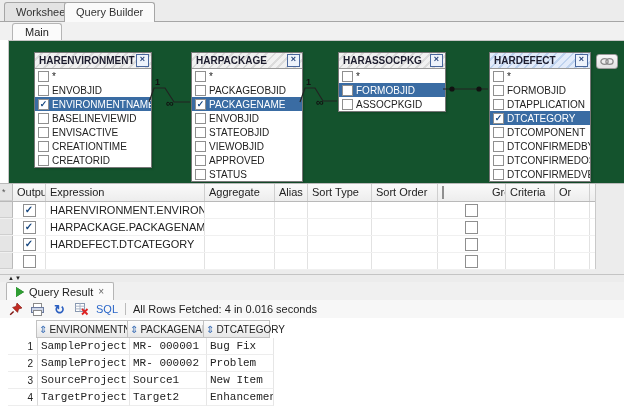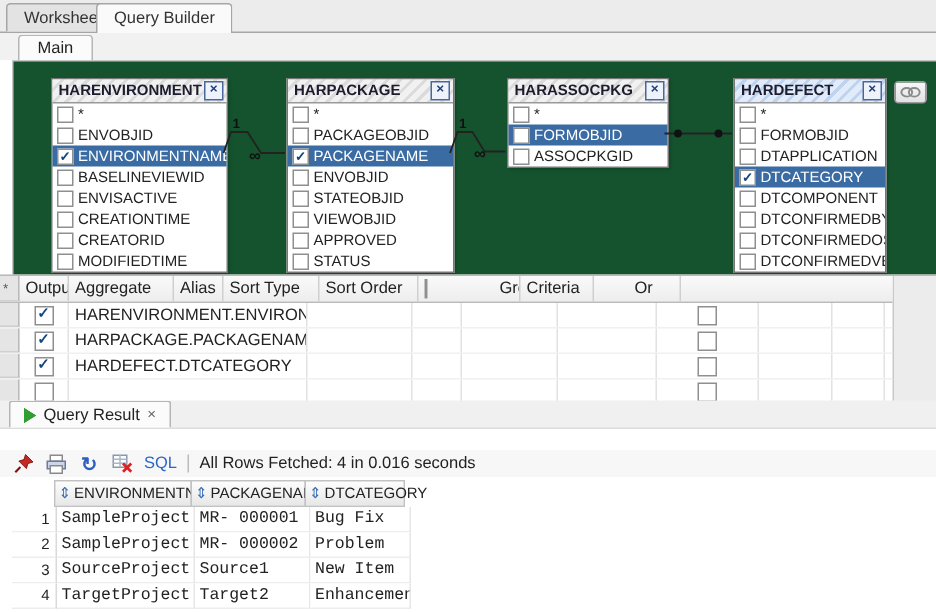--- a/index.html
+++ b/index.html
@@ -49,21 +49,21 @@
        font-size:10px;line-height:10px;text-align:center;color:#14457e;font-weight:bold;}
   .gcell.center{justify-content:center;padding-left:0;}
   .grow.gdata{border-bottom:1px solid #f0f0f0;}
 
   
   .vsplit{position:absolute;top:274px;left:0;width:624px;height:7px;background:#ececec;
           border-top:1px solid #c4c4c4;border-bottom:1px solid #cfcfcf;font-size:6px;line-height:6px;color:#222;
           padding-left:8px;letter-spacing:1px;}
 
   
-  .rtabbar{position:absolute;top:267px;left:0;width:624px;height:18px;background:#f0f0f0;border-bottom:1px solid #dcdcdc;}
+  .rtabbar{position:absolute;top:282px;left:0;width:624px;height:18px;background:#f0f0f0;border-bottom:1px solid #dcdcdc;}
   .rtab{position:absolute;left:6px;top:0;height:17px;display:flex;align-items:center;gap:5px;padding:0 9px;
         background:#fbfbfb;border:1px solid #b5b5b5;border-bottom:none;border-radius:2px 2px 0 0;font-size:11px;}
   .playicon{width:0;height:0;border-left:8px solid #2f9e33;border-top:5px solid transparent;
             border-bottom:5px solid transparent;filter:drop-shadow(0 0 .5px #14611a);}
   .rclose{font-size:10px;color:#666;line-height:10px;}
   .rtoolbar{position:absolute;top:300px;left:0;width:624px;height:18px;background:#f7f7f7;
             display:flex;align-items:center;gap:7px;padding-left:8px;box-sizing:border-box;}
   .sqllink{color:#2a66c8;font-size:11px;}
   .tsep{width:1px;height:12px;background:#bbb;}
   .status{font-size:11px;color:#222;}
@@ -122,24 +122,20 @@
         <span>ENVISACTIVE</span>
       </div>
       <div class="trow">
         <span class="cb"></span>
         <span>CREATIONTIME</span>
       </div>
       <div class="trow">
         <span class="cb"></span>
         <span>CREATORID</span>
       </div>
-      <div class="trow">
-        <span class="cb"></span>
-        <span>MODIFIEDTIME</span>
-      </div>
     </div>
     <div class="tbox" style="left: 182px; top: 11px; width: 110px;">
       <div class="title">
         <span class="tlbl">HARPACKAGE</span>
         <span class="closebtn">×</span>
       </div>
       <div class="trow">
         <span class="cb"></span>
         <span>*</span>
       </div>
@@ -249,40 +245,43 @@
   </svg>
 </div>
 
 <div class="grid">
   <div class="gridpanel" id="gridpanel">
       <div class="grow ghead">
         <div class="gcell handle" style="width: 13px;">*</div>
         <div class="gcell" style="width: 33px;">
           <span>Output</span>
         </div>
+        <div class="gcell" style="width: 159px;">
+          <span>Expression</span>
+        </div>
         <div class="gcell" style="width: 70px;">
           <span>Aggregate</span>
         </div>
         <div class="gcell" style="width: 33px;">
           <span>Alias</span>
         </div>
         <div class="gcell" style="width: 64px;">
           <span>Sort Type</span>
         </div>
         <div class="gcell" style="width: 66px;">
           <span>Sort Order</span>
         </div>
         <div class="gcell" style="width: 68px; gap: 44px;">
           <span class="gcb" style="margin: 0px 4px 0px 0px;"></span>
           <span>Grouping</span>
         </div>
         <div class="gcell" style="width: 49px;">
           <span>Criteria</span>
         </div>
-        <div class="gcell" style="width: 35px; margin-left: 23px;">
+        <div class="gcell" style="width: 35px;">
           <span>Or</span>
         </div>
       </div>
       <div class="grow gdata">
         <div class="gcell handle" style="width: 13px;"></div>
         <div class="gcell center" style="width: 33px;">
           <span class="gcb">✓</span>
         </div>
         <div class="gcell" style="width: 159px;">HARENVIRONMENT.ENVIRONMENTNA...</div>
         <div class="gcell" style="width: 70px;"></div>

